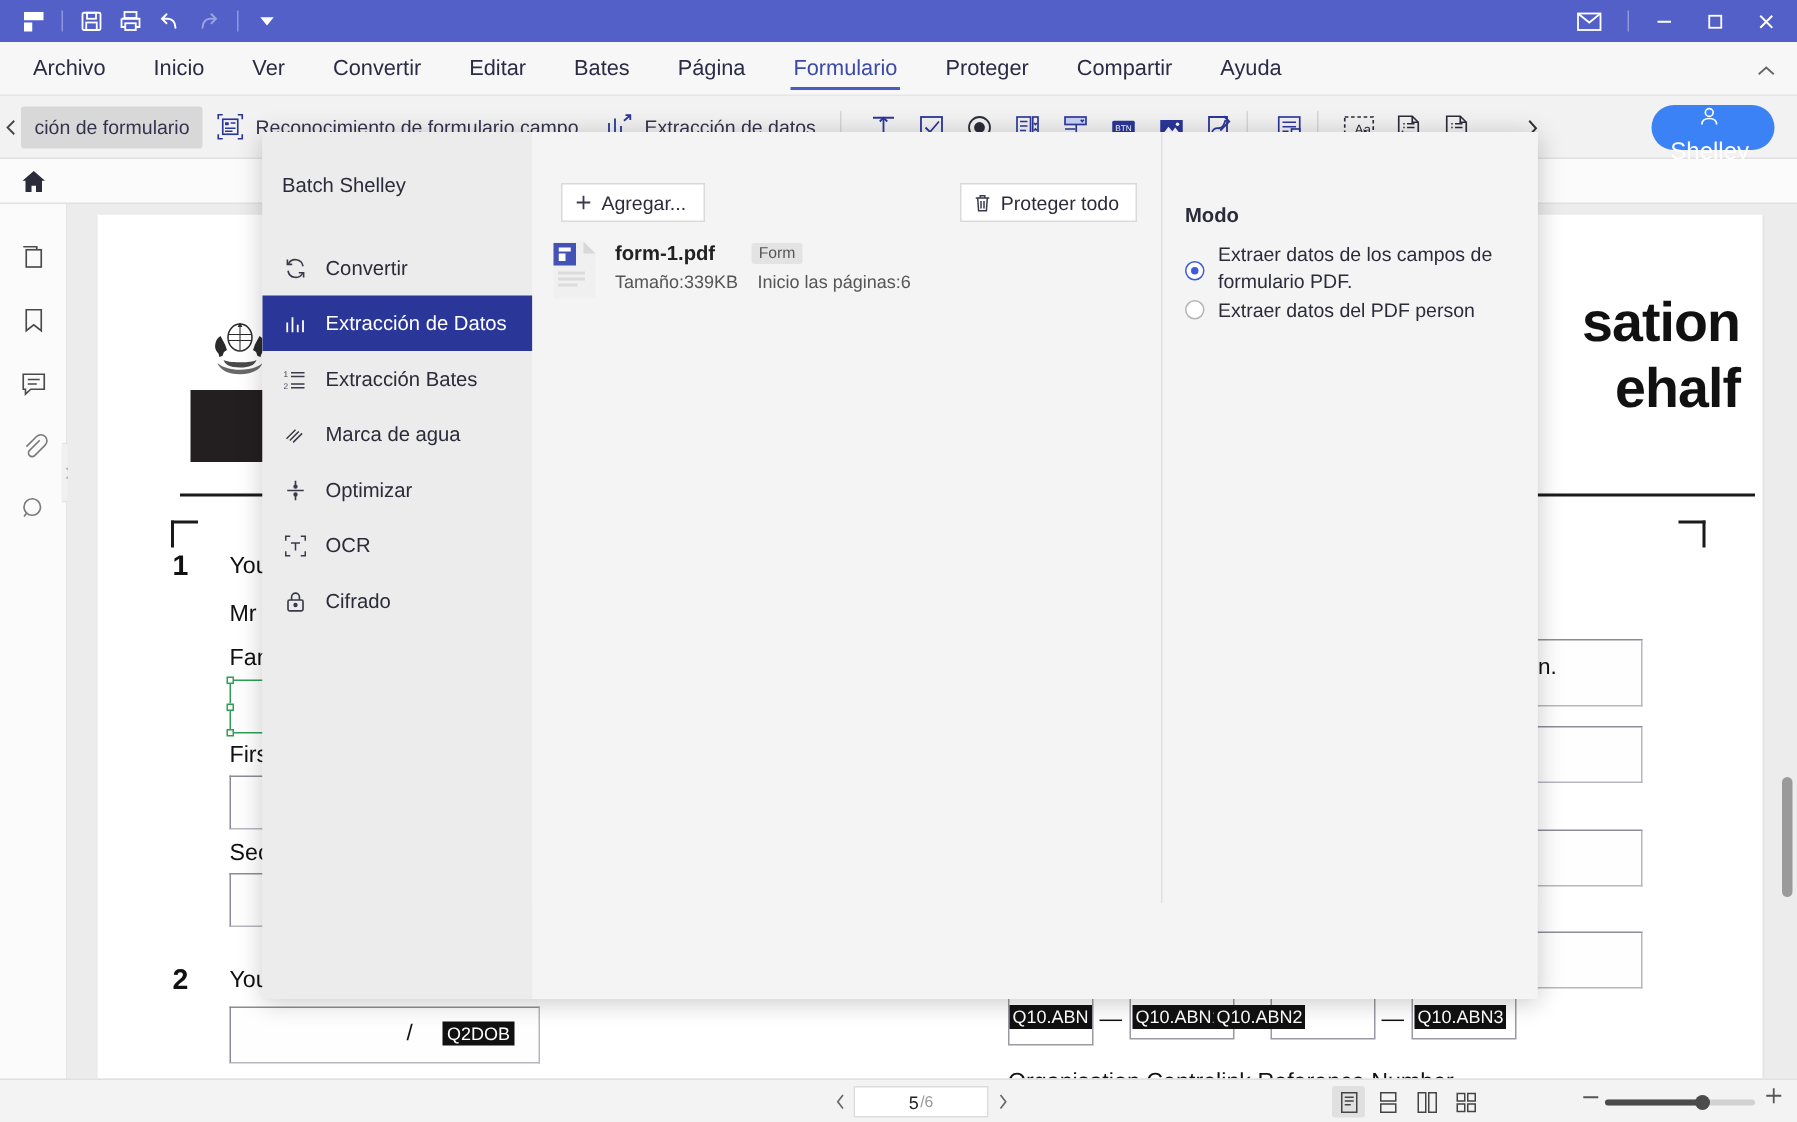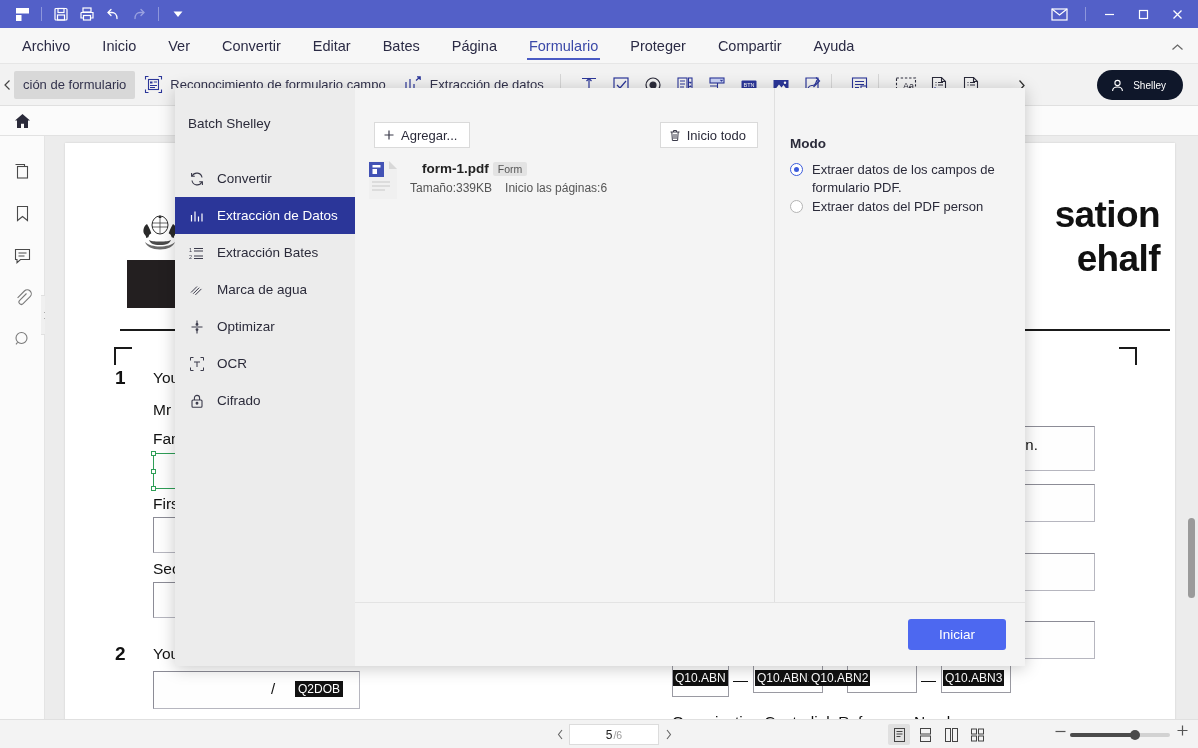--- a/index.html
+++ b/index.html
@@ -100,24 +100,25 @@
   }
   .ribbon-scroll-r {
     position: absolute; right: 168px; top: 0;
     width: 18px; height: 42px;
     display: flex; align-items: center; justify-content: center;
     font-size: 15px; color: #444;
   }
   .user-chip {
     position: absolute; right: 15px; top: 6px;
     height: 30px; padding: 0 17px 0 13px;
-    background: #0f172a; color: #fff;
+    background: #3b82f6; color: #fff;
     border-radius: 15px;
     display: flex; align-items: center; gap: 8px;
-    font-size: 10px;
+    font-size: 16px;
+    flex-direction: column;
   }
 
   
   .tabstrip {
     position: absolute; top: 106px; left: 0;
     width: 1198px; height: 30px;
     background: #fbfbfb;
     border-bottom: 1px solid #e2e2e2;
     display: flex; align-items: center;
   }
@@ -384,21 +385,21 @@
     font-size: 13px; color: #2b2b3a;
   }
   .file-row {
     position: absolute; left: 12px; top: 72px;
     width: 400px; height: 44px;
     display: flex; align-items: flex-start; gap: 10px;
     padding-left: 0px;
   }
   .file-thumb { width: 33px; height: 40px; flex: none; position: relative; }
   .file-meta { padding-top: 1px; }
-  .file-name-row { display: flex; align-items: center; gap: 4px; margin-left: 12px; }
+  .file-name-row { display: flex; align-items: center; gap: 24px; }
   .file-name { font-size: 13.5px; color: #222; font-weight: bold; }
   .file-badge {
     background: #e3e3e3; color: #555;
     font-size: 10.5px; padding: 1px 5px; border-radius: 2px;
   }
   .file-sub {
     margin-top: 5px; font-size: 12px; color: #555;
     display: flex; gap: 13px;
   }
 
@@ -969,21 +970,21 @@
           </div>
 
           <div class="btn-clear">
             <span>
               <svg width="12" height="13" viewBox="0 0 12 13" fill="none" stroke="#3a3a4a" stroke-width="1">
                   <path d="M1.5 3h9M4.5 3V1.5h3V3"></path>
                   <path d="M2.8 3l.6 8.5h5.2L9.2 3"></path>
                   <path d="M5 5v5M7 5v5"></path>
                 </svg>
             </span>
-            <span>Inicio todo</span>
+            <span>Proteger todo</span>
           </div>
 
           <div class="file-row">
             <div class="file-thumb">
               <svg width="33" height="40" viewBox="0 0 33 40">
                 <path d="M2 1h20l8 8v30H2z" fill="#f0f0f0"></path>
                 <path d="M22 1l8 8h-8z" fill="#d8d8d8"></path>
                 <rect x="2" y="2" width="15" height="15" fill="#4252b5"></rect>
                 <path d="M5.5 5h8v2.6h-8zM5.5 9h4.5v5h-4.5z" fill="#fff"></path>
                 <path d="M5 22h18M5 26h18M5 30h13" stroke="#dcdcdc" stroke-width="2"></path>
@@ -998,31 +999,28 @@
                 <span>Tamaño:339KB</span>
                 <span>Inicio las páginas:6</span>
               </div>
             </div>
           </div>
         </div>
 
         <div class="opt-pane">
           <div class="opt-title">Modo</div>
 
-          <div class="radio-row" style="top:73px;">
+          <div class="radio-row" style="top:73px;align-items:center;">
             <span class="radio checked"></span>
             <span class="radio-label">Extraer datos de los campos de formulario PDF.</span>
           </div>
 
           <div class="radio-row" style="top:110px;">
             <span class="radio"></span>
             <span class="radio-label">Extraer datos del PDF person</span>
           </div>
         </div>
       </div>
 
-      <div class="modal-footer">
-        <button class="btn-start">Iniciar</button>
-      </div>
     </div>
   </div>
 
 </div>
 
 </body></html>

